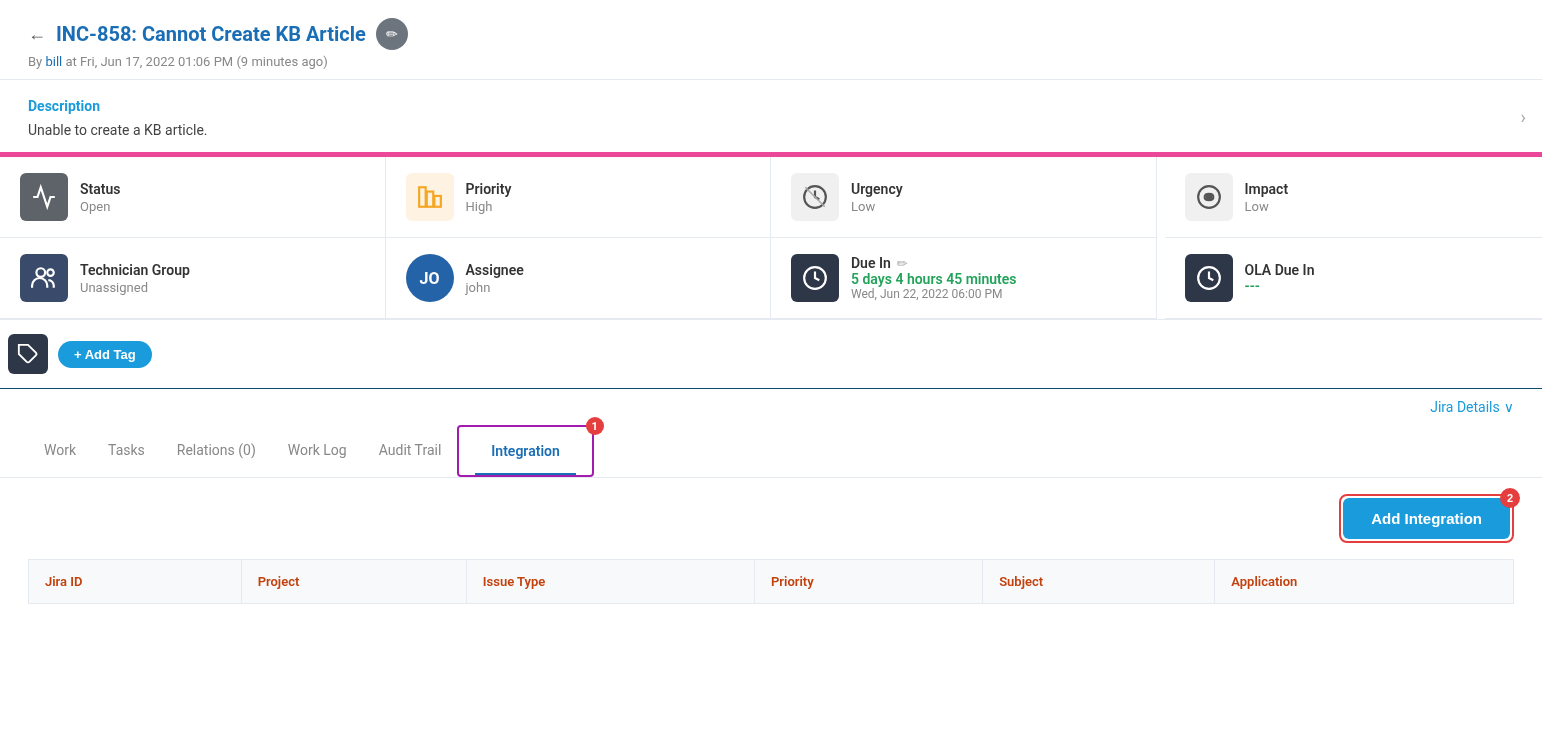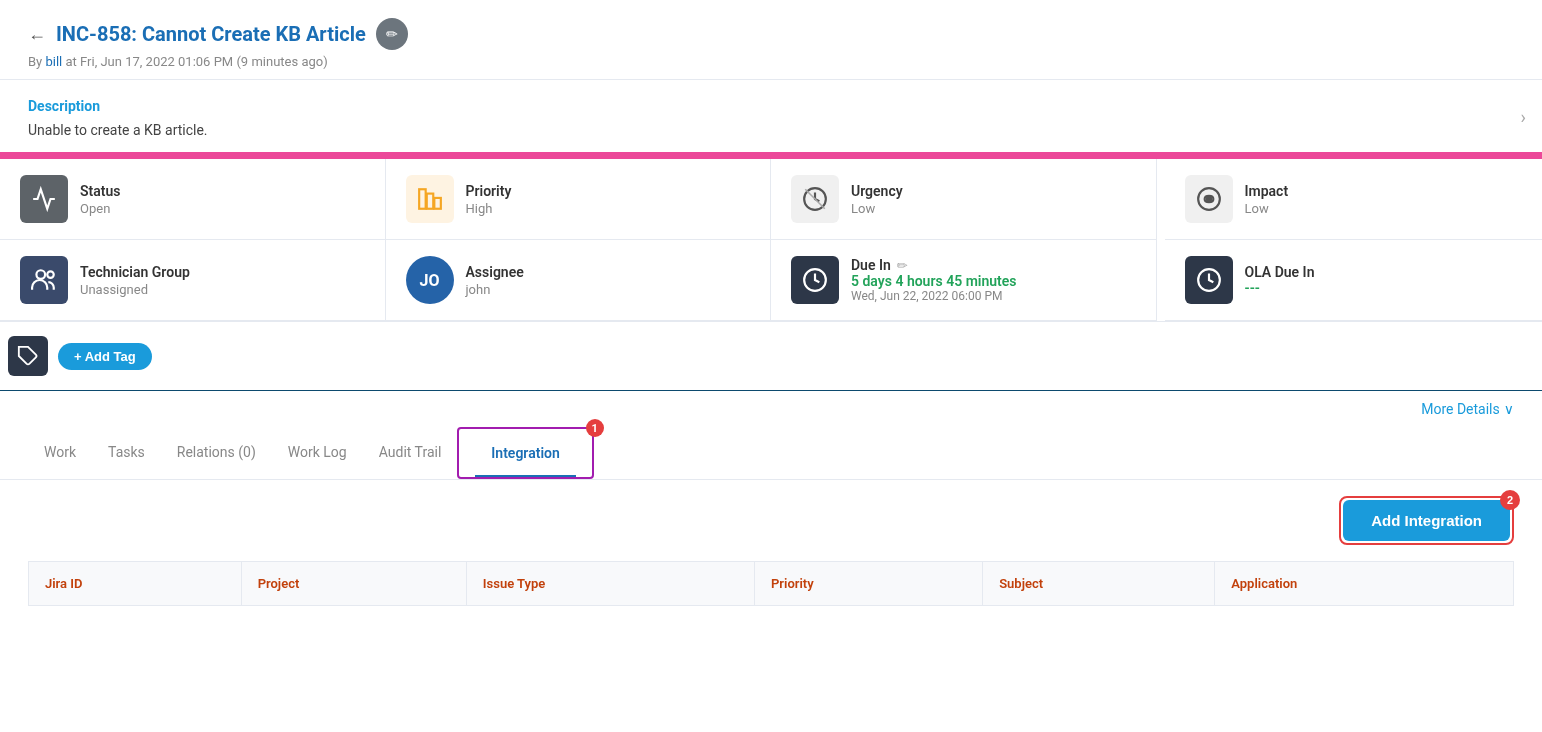--- a/index.html
+++ b/index.html
@@ -10,21 +10,21 @@
     
     .header { padding: 18px 28px 10px 28px; border-bottom: 1px solid #e5e9f0; background: #fff; }
     .header-title-row { display: flex; align-items: center; gap: 10px; margin-bottom: 4px; }
     .back-arrow { color: #555; font-size: 18px; cursor: pointer; text-decoration: none; }
     .incident-title { color: #1a6eb5; font-size: 20px; font-weight: 700; }
     .edit-btn { width: 32px; height: 32px; border-radius: 50%; background: #6c757d; border: none; cursor: pointer; display: flex; align-items: center; justify-content: center; color: #fff; font-size: 14px; }
     .header-meta { color: #888; font-size: 13px; }
     .header-meta .author-link { color: #1a6eb5; text-decoration: none; }
 
     
-    .description-section { padding: 18px 28px 14px 28px; border-bottom: 7px solid #ec4899; position: relative; }
+    .description-section { padding: 18px 28px 14px 28px; border-bottom: 5px solid #ec4899; position: relative; }
     .description-label { color: #1a9bdb; font-weight: 700; font-size: 14px; margin-bottom: 8px; }
     .description-text { color: #444; font-size: 14px; }
     .expand-arrow { position: absolute; right: 16px; top: 50%; transform: translateY(-50%); color: #aaa; font-size: 18px; cursor: pointer; }
 
     
     .properties-grid { display: grid; grid-template-columns: repeat(4, 1fr); border-bottom: 1px solid #e5e9f0; }
     .property-cell { display: flex; align-items: center; gap: 12px; padding: 16px 20px; border-right: 1px solid #e5e9f0; border-bottom: 1px solid #e5e9f0; }
     .property-cell:nth-child(4n) { border-right: none; margin-left: 8px; }
     .property-icon { width: 48px; height: 48px; border-radius: 6px; display: flex; align-items: center; justify-content: center; font-size: 22px; flex-shrink: 0; }
     .icon-status { background: #5d6368; color: #fff; }
@@ -219,21 +219,21 @@
       <svg width="22" height="22" viewBox="0 0 24 24" fill="none" stroke="#fff" stroke-width="2">
           <path d="M20.59 13.41l-7.17 7.17a2 2 0 0 1-2.83 0L2 12V2h10l8.59 8.59a2 2 0 0 1 0 2.82z"></path>
           <line x1="7" y1="7" x2="7.01" y2="7"></line>
         </svg>
     </div>
     <button class="add-tag-btn">+ Add Tag</button>
   </div>
 
   <div class="more-details-row">
     <a class="more-details-link">
-      <span>More Details</span>
+      <span>Jira Details</span>
       <span>∨</span>
     </a>
   </div>
 
   <div class="tabs-container">
     <a class="tab">Work</a>
     <a class="tab">Tasks</a>
     <a class="tab">Relations (0)</a>
     <a class="tab">Work Log</a>
     <a class="tab">Audit Trail</a>

